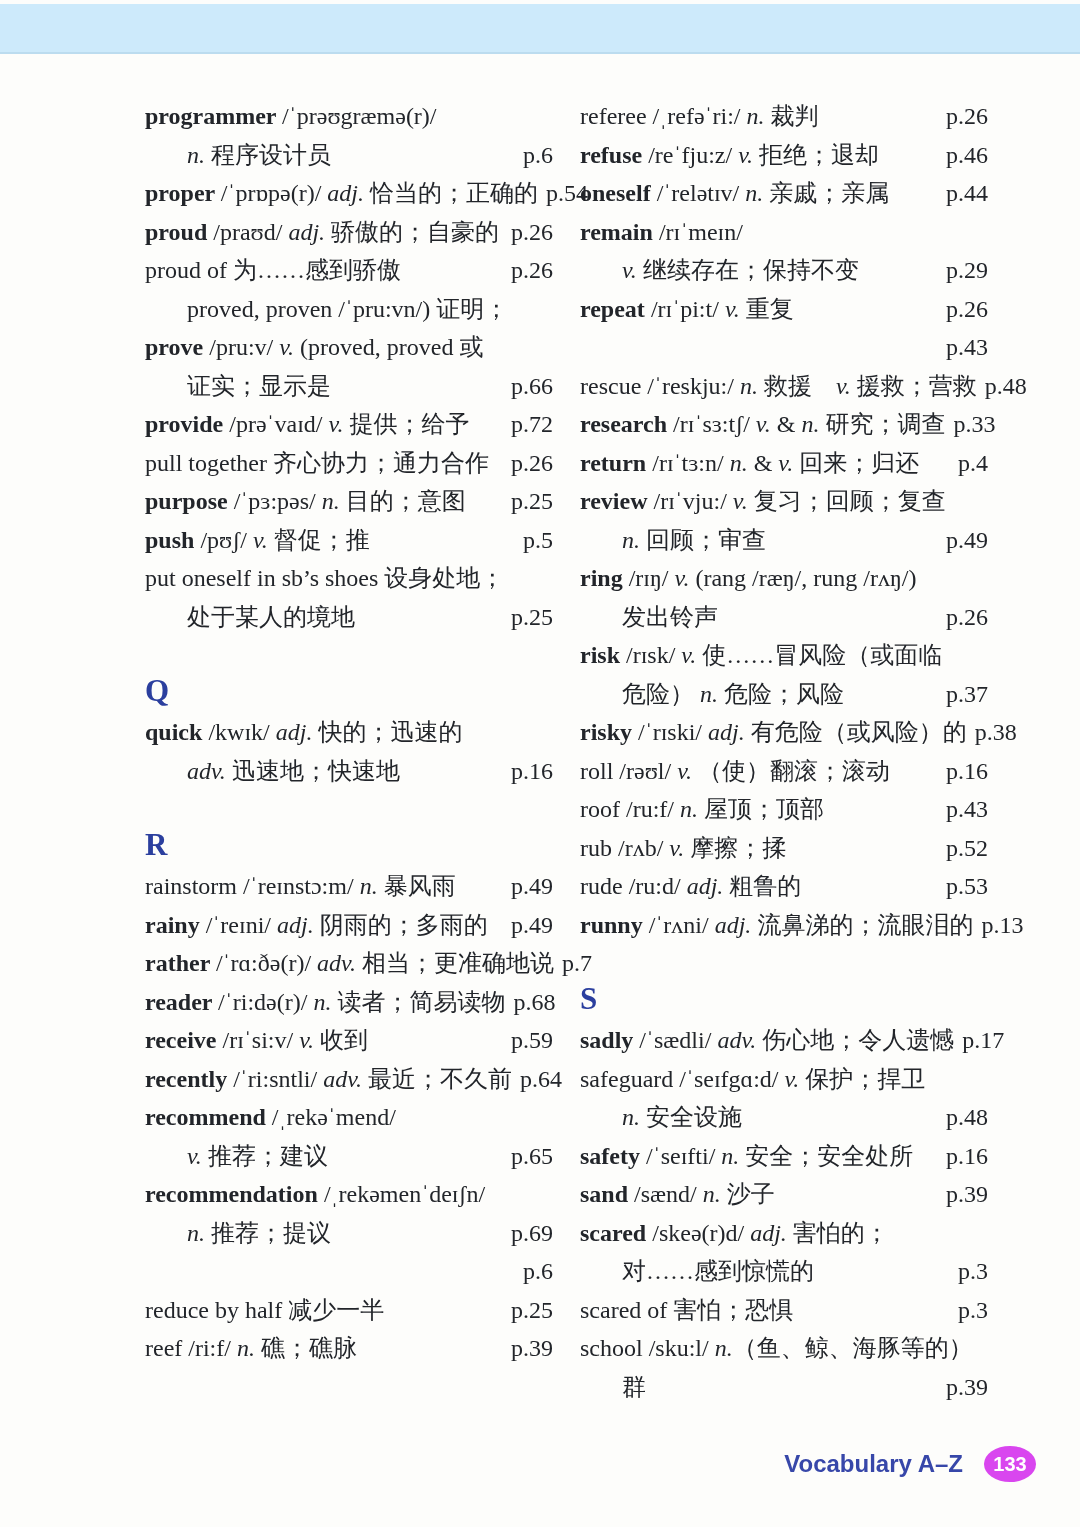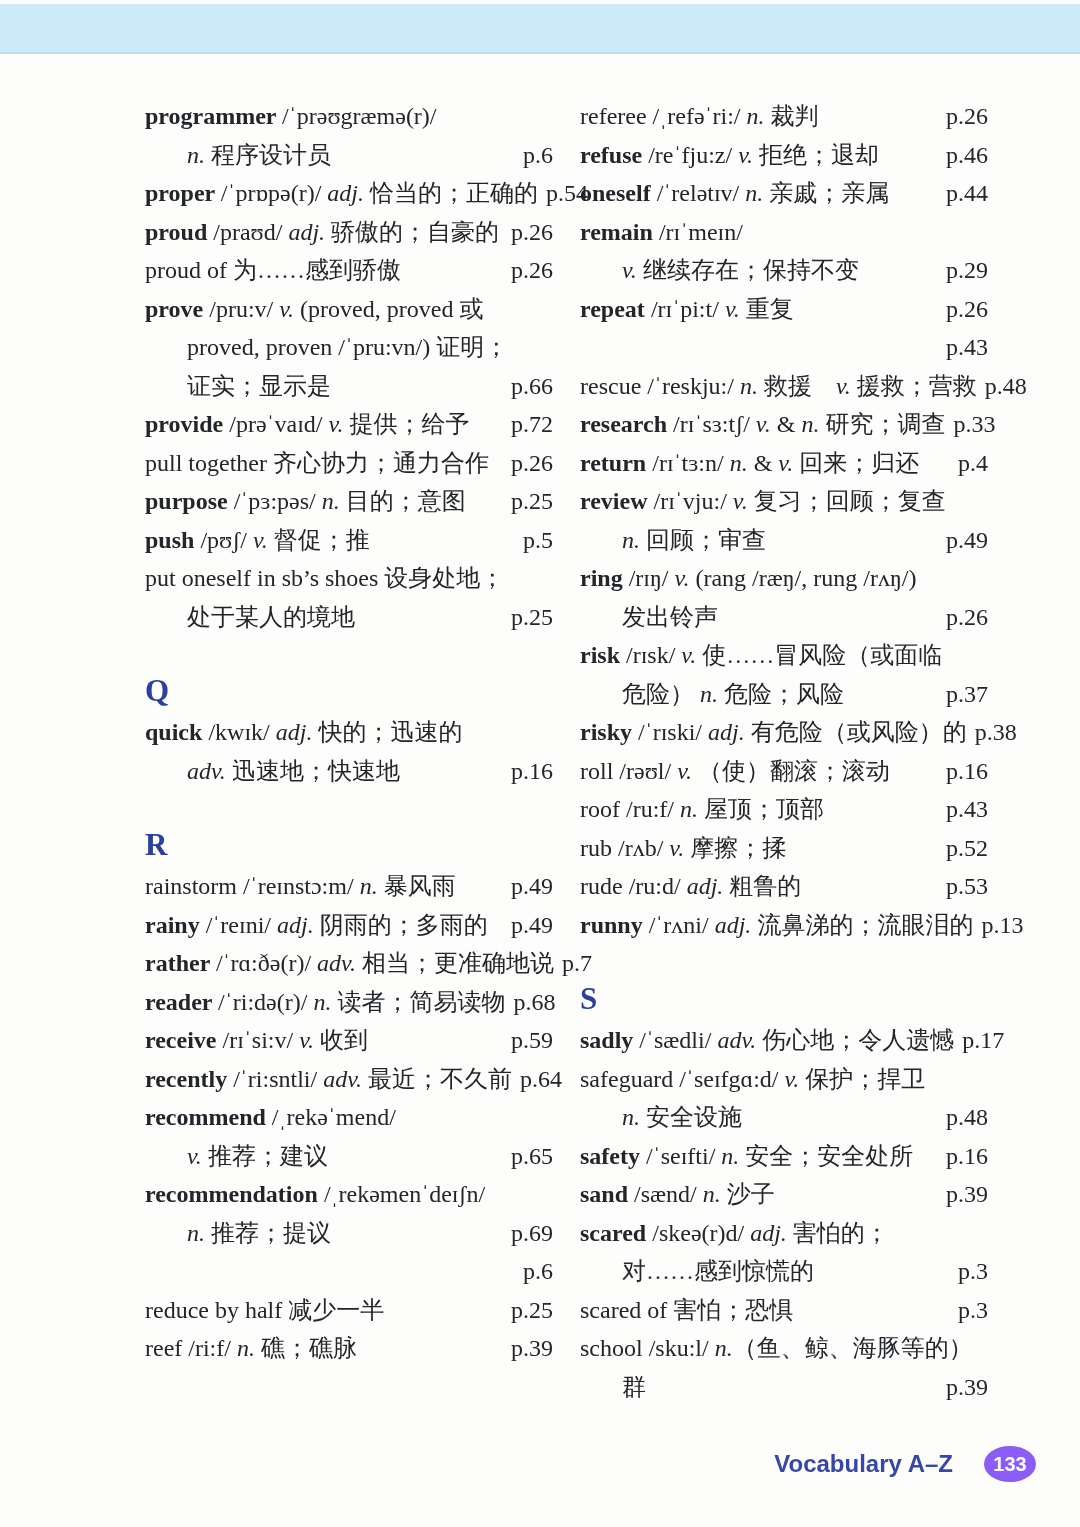--- a/index.html
+++ b/index.html
@@ -30,21 +30,21 @@
   .txt{white-space:pre;}
   .b{font-weight:bold;}
   .i{font-style:italic;}
   .pg{margin-left:auto;padding-left:8px;}
   .letter{
     font-weight:bold;font-size:31px;
     height:44px;line-height:44px;margin-top:33px;
   }
   .footer{
     position:absolute;right:44px;top:1446px;
-    display:flex;align-items:center;gap:31px;
+    display:flex;align-items:center;gap:21px;
     font-family:"Liberation Sans","DejaVu Sans",sans-serif;
   }
   .footer-label{font-weight:bold;font-size:24px;}
   .page-badge{
     width:52px;height:36px;border-radius:50%;
     display:flex;align-items:center;justify-content:center;
     color:#ffffff;font-weight:bold;font-size:20px;
   }
 </style>
 </head>
@@ -52,22 +52,22 @@
 
 <div class="top-bar" style="background: rgb(205, 234, 251);"></div>
 
 <div class="content">
   <div class="col left" id="col-left">
       <div class="row"><span class="txt"><span class="b">programmer </span><span>/ˈprəʊgræmə(r)/</span></span></div>
       <div class="row indent"><span class="txt"><span class="i">n. </span><span>程序设计员</span></span><span class="pg">p.6</span></div>
       <div class="row"><span class="txt"><span class="b">proper </span><span>/ˈprɒpə(r)/ </span><span class="i">adj. </span><span>恰当的；正确的</span></span><span class="pg">p.54</span></div>
       <div class="row"><span class="txt"><span class="b">proud </span><span>/praʊd/ </span><span class="i">adj. </span><span>骄傲的；自豪的</span></span><span class="pg">p.26</span></div>
       <div class="row"><span class="txt"><span>proud of 为……感到骄傲</span></span><span class="pg">p.26</span></div>
+      <div class="row indent"><span class="txt"><span>proved, proven /ˈpru:vn/) 证明；</span></span></div>
       <div class="row"><span class="txt"><span class="b">prove </span><span>/pru:v/ </span><span class="i">v. </span><span>(proved, proved 或</span></span></div>
-      <div class="row indent"><span class="txt"><span>proved, proven /ˈpru:vn/) 证明；</span></span></div>
       <div class="row indent"><span class="txt"><span>证实；显示是</span></span><span class="pg">p.66</span></div>
       <div class="row"><span class="txt"><span class="b">provide </span><span>/prəˈvaɪd/ </span><span class="i">v. </span><span>提供；给予</span></span><span class="pg">p.72</span></div>
       <div class="row"><span class="txt"><span>pull together 齐心协力；通力合作</span></span><span class="pg">p.26</span></div>
       <div class="row"><span class="txt"><span class="b">purpose </span><span>/ˈpɜ:pəs/ </span><span class="i">n. </span><span>目的；意图</span></span><span class="pg">p.25</span></div>
       <div class="row"><span class="txt"><span class="b">push </span><span>/pʊʃ/ </span><span class="i">v. </span><span>督促；推</span></span><span class="pg">p.5</span></div>
       <div class="row"><span class="txt"><span>put oneself in sb’s shoes 设身处地；</span></span></div>
       <div class="row indent"><span class="txt"><span>处于某人的境地</span></span><span class="pg">p.25</span></div>
       <div class="letter" style="color: rgb(43, 63, 158);">Q</div>
       <div class="row"><span class="txt"><span class="b">quick </span><span>/kwɪk/ </span><span class="i">adj. </span><span>快的；迅速的</span></span></div>
       <div class="row indent"><span class="txt"><span class="i">adv. </span><span>迅速地；快速地</span></span><span class="pg">p.16</span></div>
@@ -118,14 +118,14 @@
       <div class="row"><span class="txt"><span class="b">scared </span><span>/skeə(r)d/ </span><span class="i">adj. </span><span>害怕的；</span></span></div>
       <div class="row indent"><span class="txt"><span>对……感到惊慌的</span></span><span class="pg">p.3</span></div>
       <div class="row"><span class="txt"><span>scared of 害怕；恐惧</span></span><span class="pg">p.3</span></div>
       <div class="row"><span class="txt"><span>school /sku:l/ </span><span class="i">n.</span><span>（鱼、鲸、海豚等的）</span></span></div>
       <div class="row indent"><span class="txt"><span>群</span></span><span class="pg">p.39</span></div>
     </div>
 </div>
 
 <div class="footer">
   <span class="footer-label" style="color: rgb(55, 71, 169);">Vocabulary A–Z</span>
-  <span class="page-badge" style="background: #8b5cf6; color: rgb(255, 255, 255);">133</span>
+  <span class="page-badge" style="background: #d946ef; color: rgb(255, 255, 255);">133</span>
 </div>
 
 </body></html>

